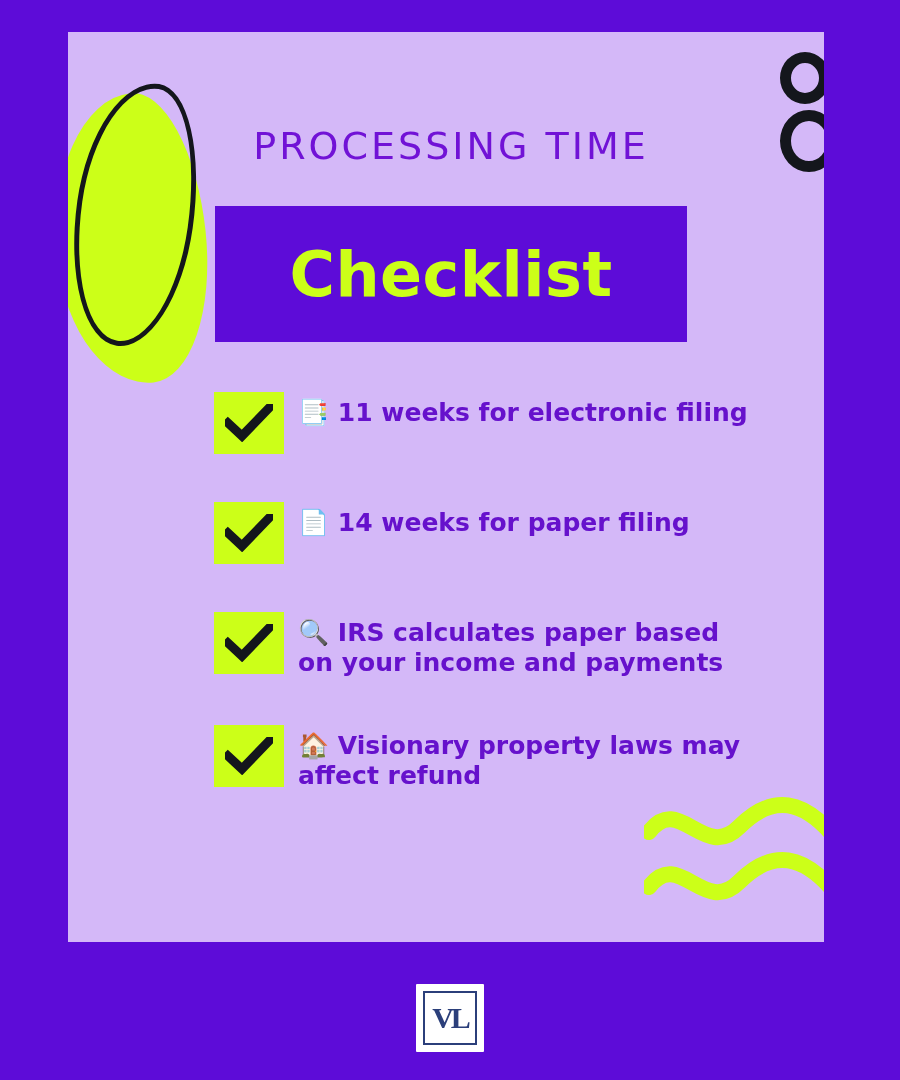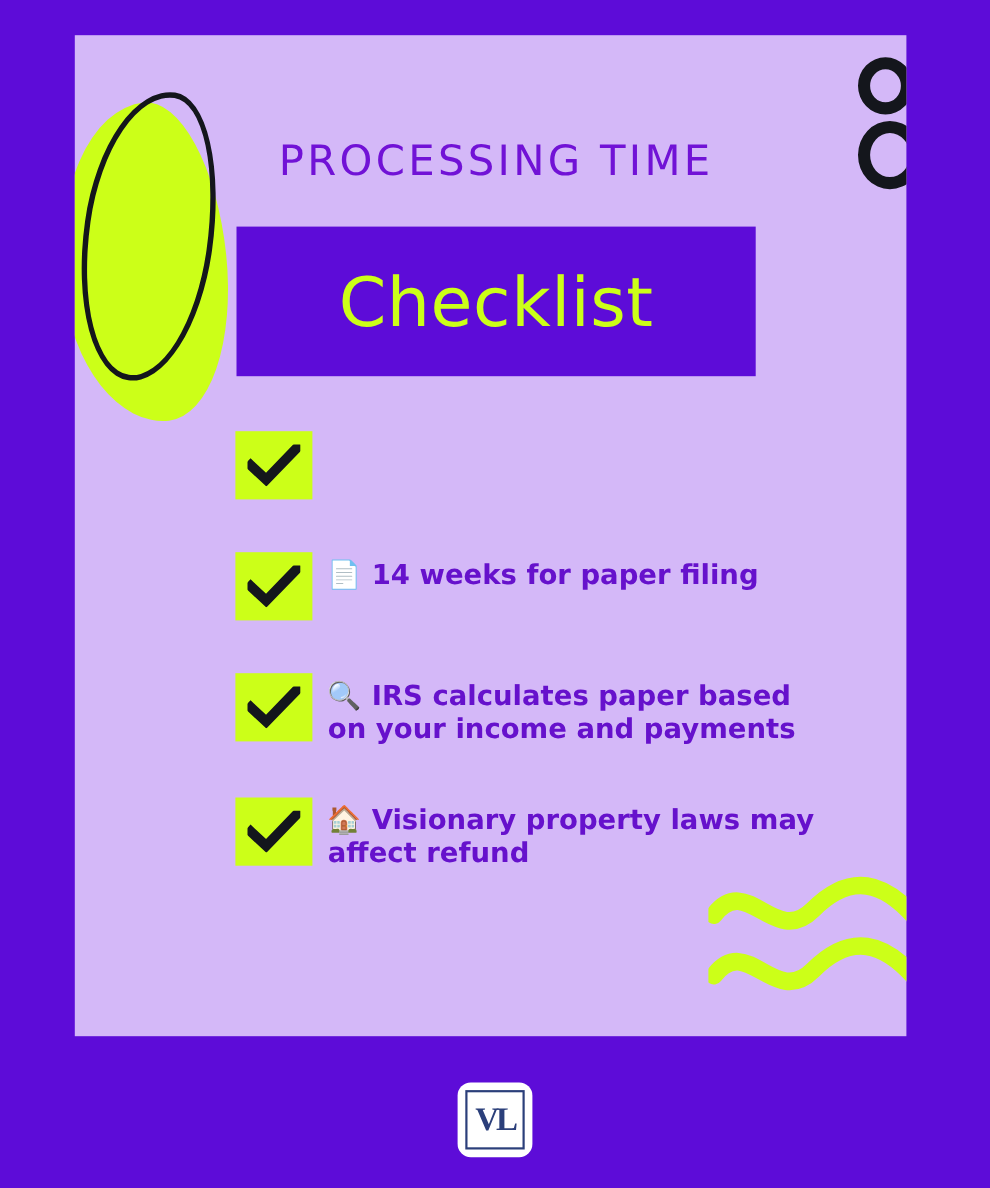--- a/index.html
+++ b/index.html
@@ -81,21 +81,21 @@
     width: 472px;
     height: 136px;
     background: #5D0CD8;
     display: flex;
     align-items: center;
     justify-content: center;
   }
   .title-box .title {
     color: #CCFF18;
     font-size: 62px;
-    font-weight: 400;
+    font-weight: 700;
     letter-spacing: 0.5px;
     font-family: "DejaVu Sans", sans-serif;
   }
 
   
   .list {
     position: absolute;
     left: 146px;
     top: 360px;
     width: 540px;
@@ -144,21 +144,21 @@
   }
   .url {
     color: #E0D3F7;
     font-size: 13px;
     margin-top: 4px;
   }
   .logo {
     width: 68px;
     height: 68px;
     background: #ffffff;
-    border-radius: 12px;
+    border-radius: 1px;
     display: flex;
     align-items: center;
     justify-content: center;
   }
   .logo-inner {
     width: 54px;
     height: 54px;
     border: 2px solid #2b3f7a;
     display: flex;
     align-items: center;
@@ -192,20 +192,21 @@
   </div>
 
   <div class="list">
 
     <div class="item">
       <div class="check">
         <svg width="48" height="38" viewBox="0 0 48 38">
             <path d="M3 19 L17 32 L45 3" stroke="#14161c" stroke-width="9" fill="none" stroke-linecap="square"></path>
           </svg>
       </div>
+      <div class="item-text"><span class="emoji">📑</span> <span>11 weeks for electronic filing</span></div>
     </div>
 
     <div class="item">
       <div class="check">
         <svg width="48" height="38" viewBox="0 0 48 38">
             <path d="M3 19 L17 32 L45 3" stroke="#14161c" stroke-width="9" fill="none" stroke-linecap="square"></path>
           </svg>
       </div>
       <div class="item-text"><span class="emoji">📄</span> <span>14 weeks for paper filing</span></div>
     </div>

